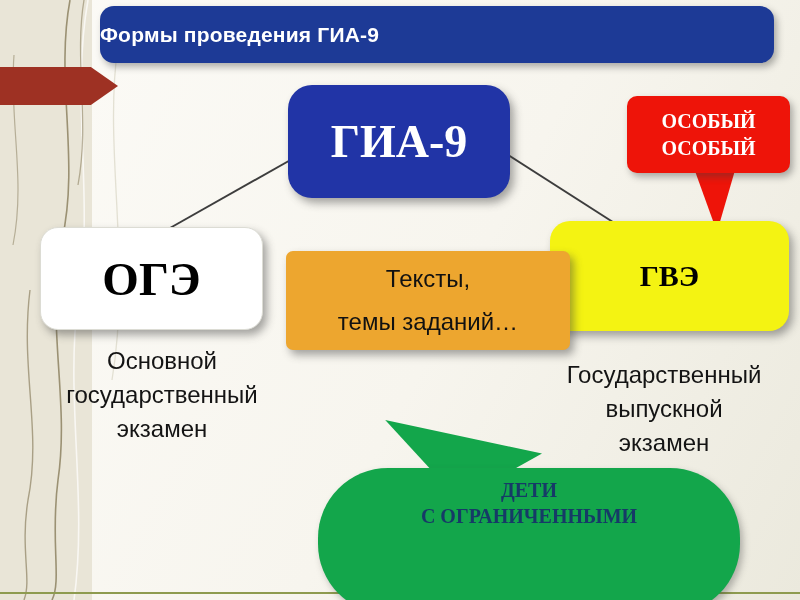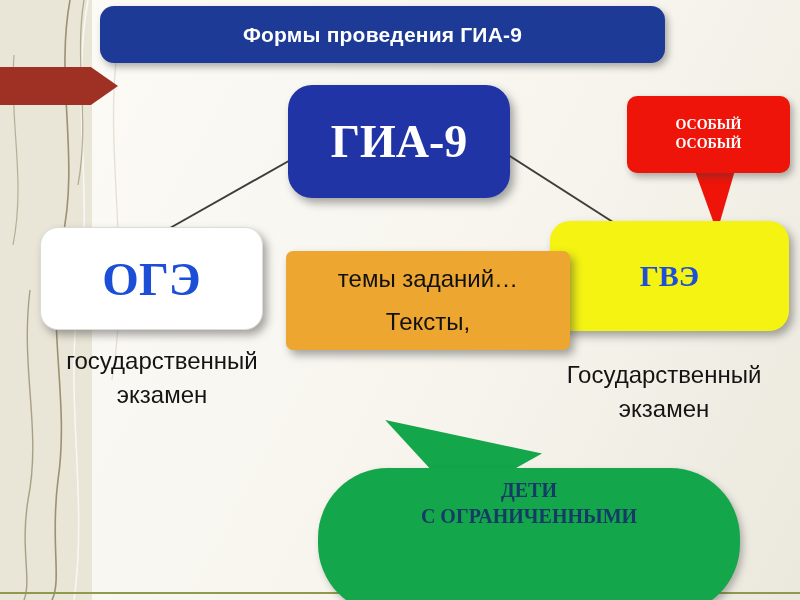--- a/index.html
+++ b/index.html
@@ -23,37 +23,37 @@
     background:#8e9b4f; z-index:1;
   }
 
   .red-arrow{
     position:absolute; left:0; top:67px; width:118px; height:38px;
     background:#9e3123; z-index:2;
     clip-path: polygon(0 0, 77% 0, 100% 50%, 77% 100%, 0 100%);
   }
 
   .title-banner{
-    position:absolute; left:100px; top:6px; width:565px; height:57px;
+    position:absolute; left:100px; top:6px; width:674px; height:57px;
     background:#1d3a96; border-radius:14px; z-index:3;
-    display:flex; align-items:center; justify-content:center;
+    display:flex; align-items:center; justify-content:flex-start;
     box-shadow: 3px 4px 7px rgba(60,60,60,.4);
   }
   .title-banner span{
     color:#ffffff; font-weight:bold; font-size:21px; letter-spacing:.2px;
   }
 
   svg.connectors{
     position:absolute; left:0; top:0; width:800px; height:600px; z-index:1;
     pointer-events:none;
   }
 
   .node{
     position:absolute; display:flex; align-items:center; justify-content:center;
-    font-family:"Liberation Serif", serif; font-weight:bold; color:#1d4ed8;
+    font-family:"Liberation Serif", serif; font-weight:bold; color:#000000;
     box-shadow: 4px 5px 8px rgba(60,60,60,.45); z-index:3;
   }
   .node-root{
     left:288px; top:85px; width:222px; height:113px;
     background:#2134a6; border-radius:24px; color:#ffffff; font-size:46px;
   }
   .node-oge{
     left:40px; top:227px; width:223px; height:103px;
     background:#ffffff; border:1px solid #dcdcd4; border-radius:18px; font-size:47px;
   }
@@ -69,21 +69,21 @@
     box-shadow: 4px 5px 8px rgba(60,60,60,.45);
     font-size:24px; color:#111;
   }
 
   .callout-red{
     position:absolute; left:627px; top:96px; width:163px; height:77px;
     background:#ee1409; border-radius:10px; z-index:3;
     display:flex; flex-direction:column; align-items:center; justify-content:center;
     box-shadow: 3px 4px 7px rgba(60,60,60,.4);
     color:#ffffff; font-family:"Liberation Serif", serif; font-weight:bold;
-    font-size:14px; line-height:1.35;
+    font-size:20px; line-height:1.35;
   }
   .red-tail{
     position:absolute; left:688px; top:160px; width:50px; height:72px;
     background:#ee1409; z-index:2;
     clip-path: polygon(6% 0, 100% 0, 58% 100%);
   }
 
   .caption{
     position:absolute; z-index:2; text-align:center;
     font-size:24px; color:#141414; line-height:1.42;
@@ -147,31 +147,33 @@
 
   <div class="node node-oge">
     <span>ОГЭ</span>
   </div>
 
   <div class="node node-gve">
     <span>ГВЭ</span>
   </div>
 
   <div class="note-orange">
+    <div>Тексты,</div>
     <div>темы заданий…</div>
-    <div>Тексты,</div>
   </div>
 
   <div class="caption caption-left">
+    <div>Основной</div>
     <div>государственный</div>
     <div>экзамен</div>
   </div>
 
   <div class="caption caption-right">
     <div>Государственный</div>
+    <div>выпускной</div>
     <div>экзамен</div>
   </div>
 
   <div class="green-tail"></div>
   <div class="green-blob">
     <div>ДЕТИ</div>
     <div>С ОГРАНИЧЕННЫМИ</div>
   </div>
 
 </div>

